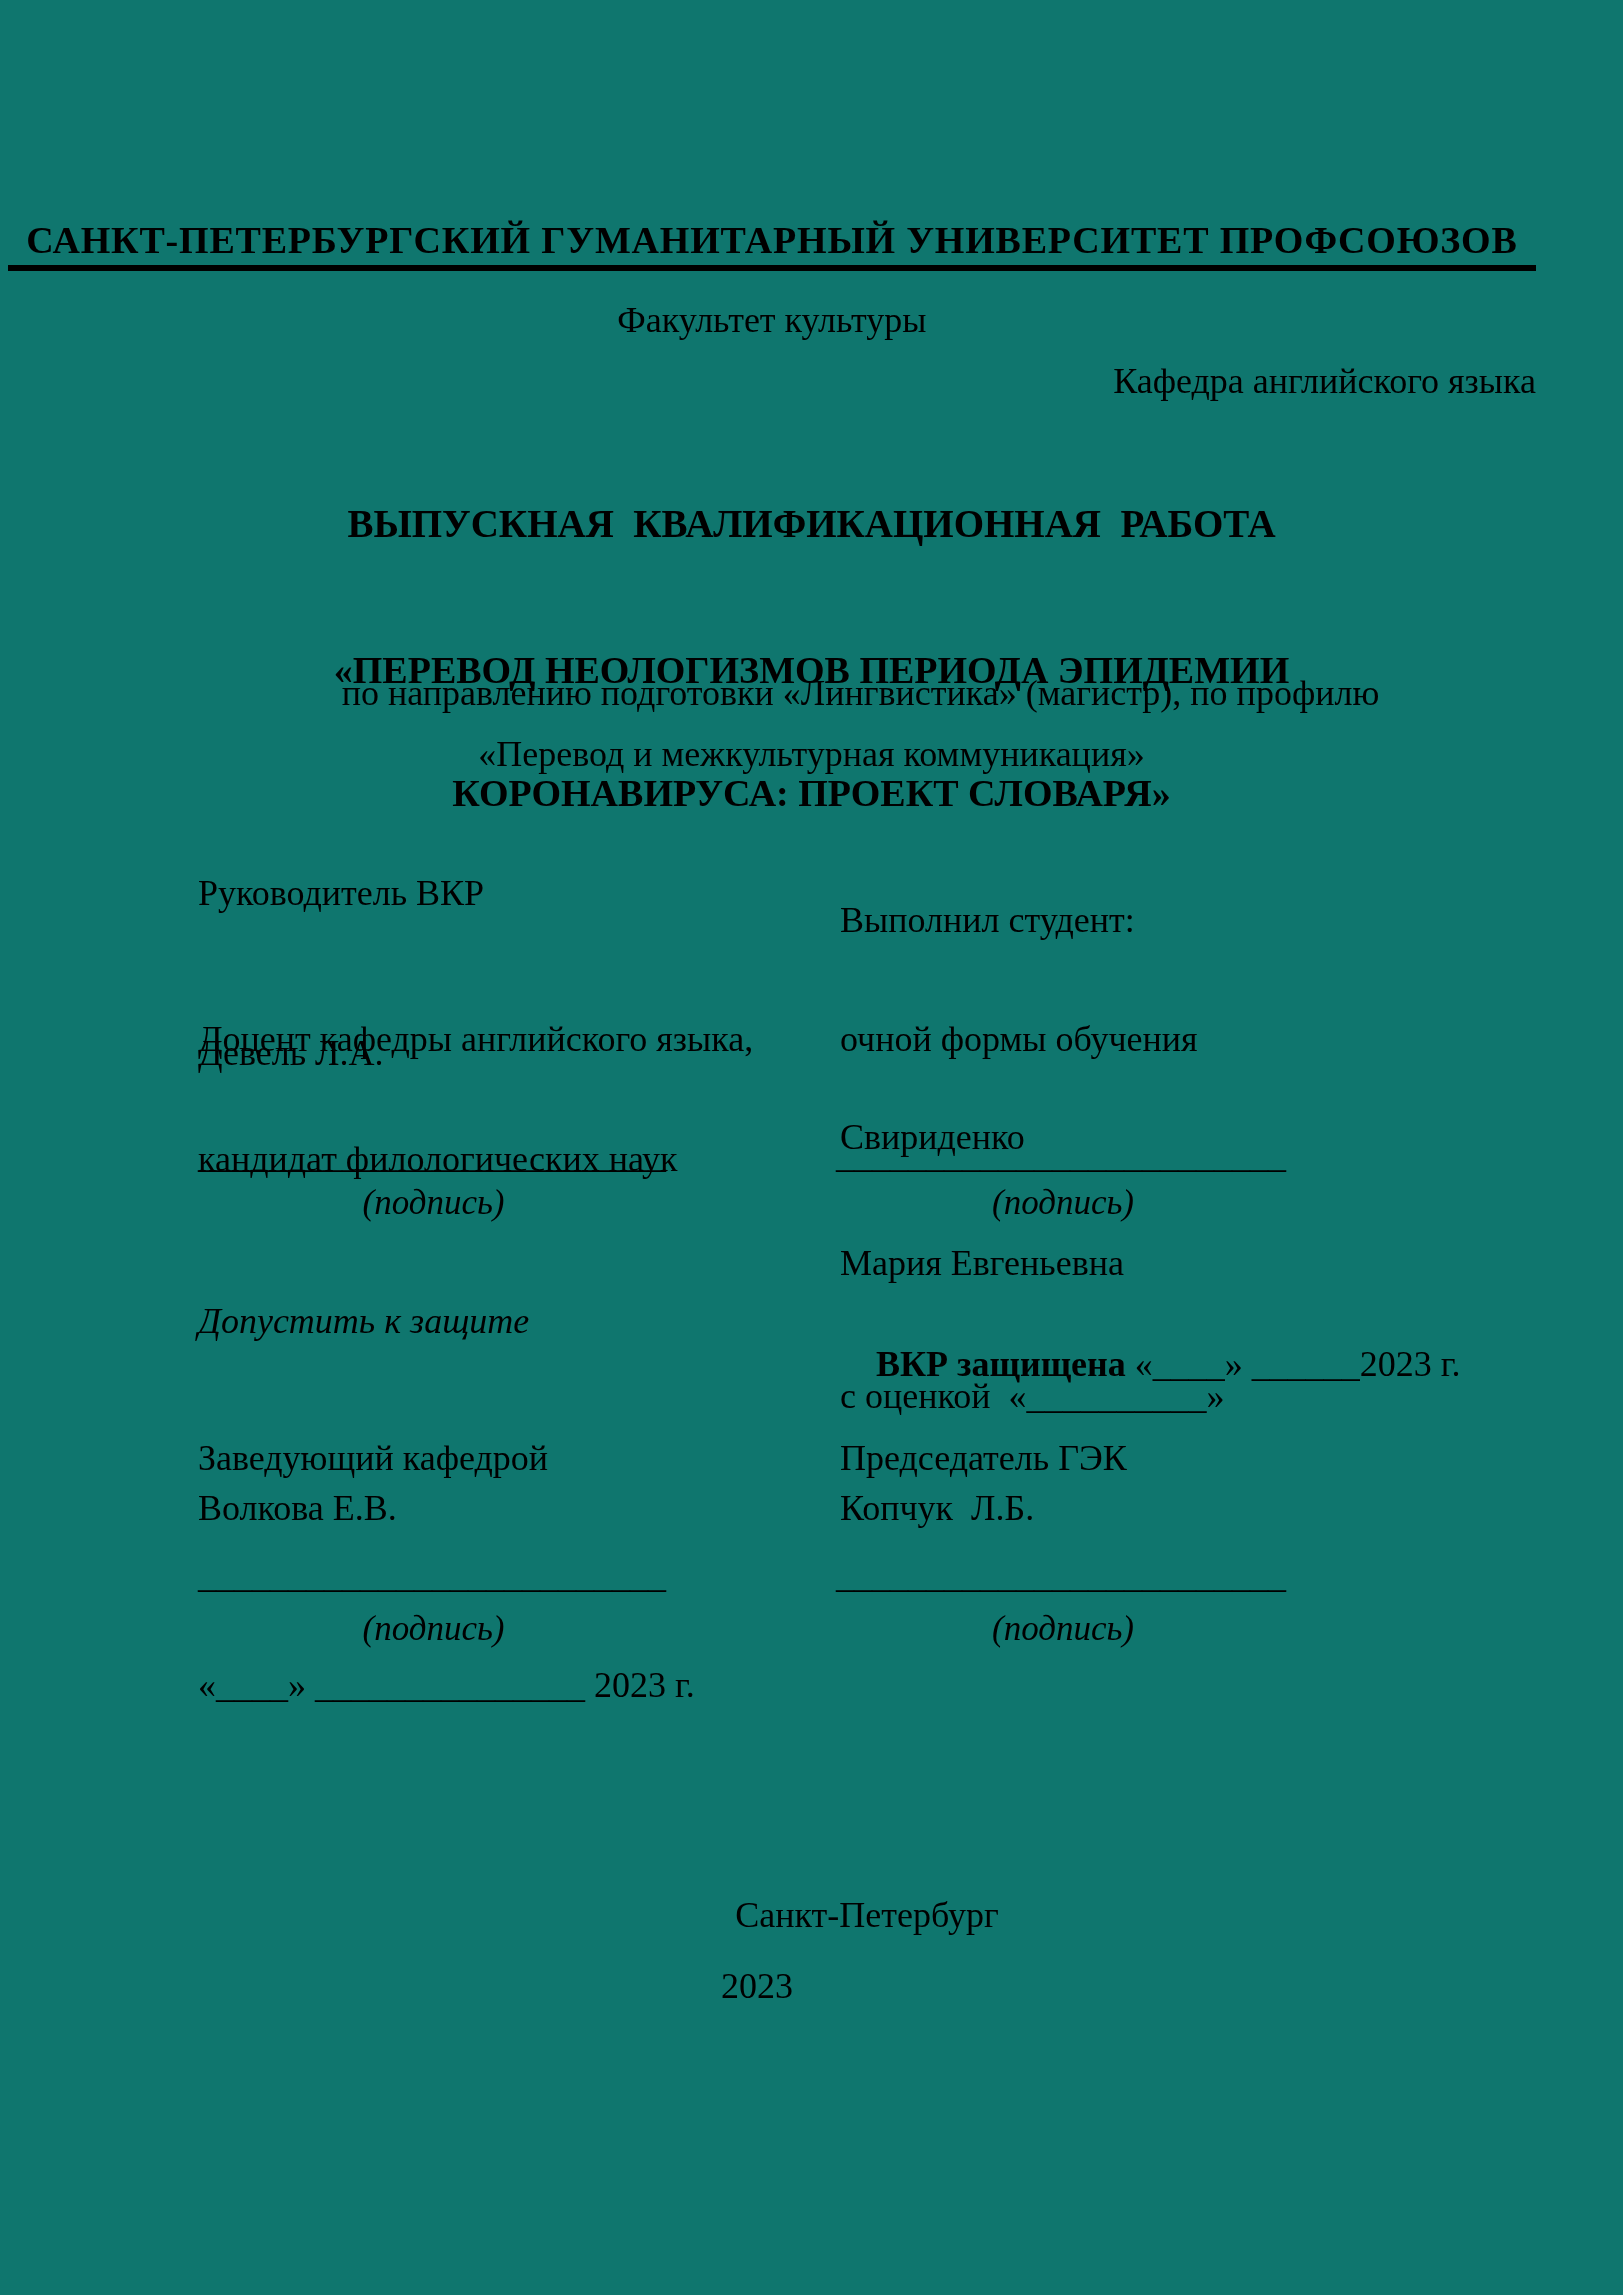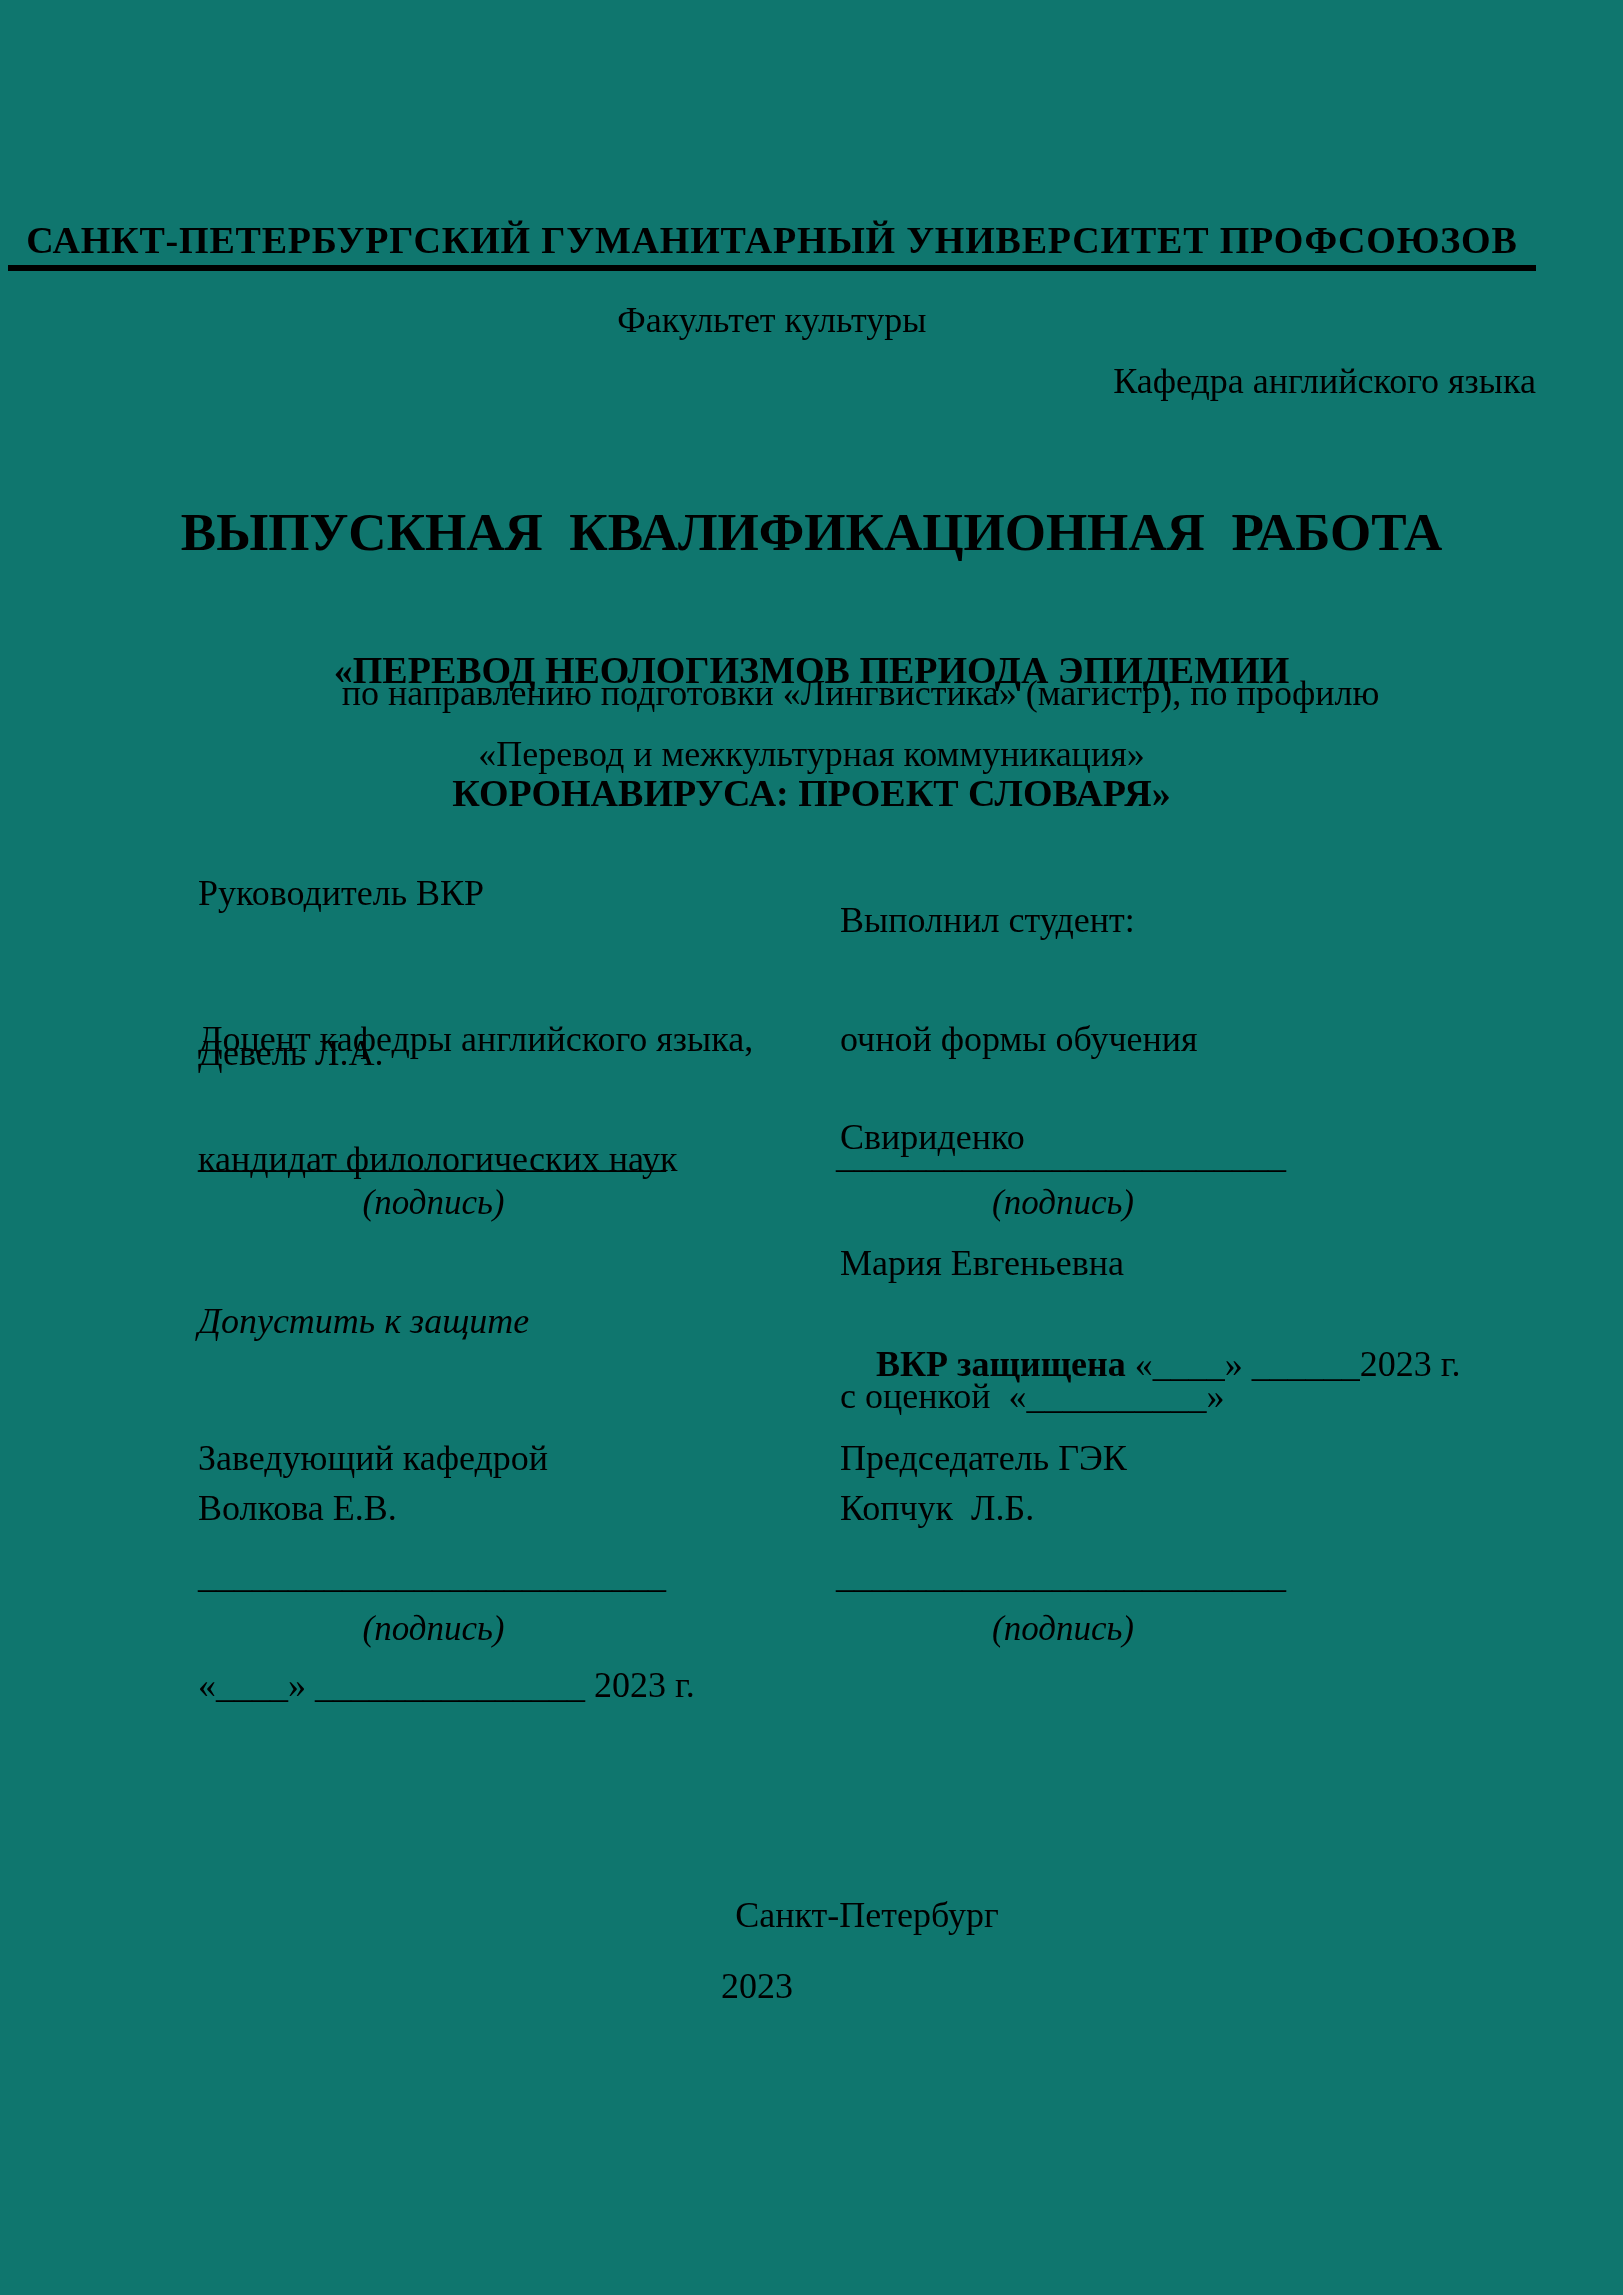--- a/index.html
+++ b/index.html
@@ -39,21 +39,21 @@
 <div class="page">
 
   <div class="t b center" style="left:7.9px; top:218px; width:1528px; font-size:38px; letter-spacing:0.8px;">САНКТ-ПЕТЕРБУРГСКИЙ ГУМАНИТАРНЫЙ УНИВЕРСИТЕТ ПРОФСОЮЗОВ</div>
 
   <div class="rule" style="left:7.9px; top:265px; width:1528px; height:6.3px;"></div>
 
   <div class="t center" style="left:7.9px; top:299px; width:1528px;">Факультет культуры</div>
 
   <div class="t right" style="left:7.9px; top:360px; width:1528px;">Кафедра английского языка</div>
 
-  <div class="t b center" style="left:0; top:501px; width:1623px; font-size:53px;">ВЫПУСКНАЯ  КВАЛИФИКАЦИОННАЯ  РАБОТА</div>
+  <div class="t b center" style="left:0; top:501px; width:1623px; font-size:39px;">ВЫПУСКНАЯ  КВАЛИФИКАЦИОННАЯ  РАБОТА</div>
 
   <div class="t b center" style="left:0; top:568px; width:1623px; font-size:38px; line-height:41px;">
     <div>«ПЕРЕВОД НЕОЛОГИЗМОВ ПЕРИОДА ЭПИДЕМИИ</div>
     <div>КОРОНАВИРУСА: ПРОЕКТ СЛОВАРЯ»</div>
   </div>
 
   <div class="t center" style="left:16px; top:672px; width:1623px;padding-left:33px;">по направлению подготовки «Лингвистика» (магистр), по профилю</div>
 
   <div class="t center" style="left:0; top:733px; width:1623px;">«Перевод и межкультурная коммуникация»</div>
 

